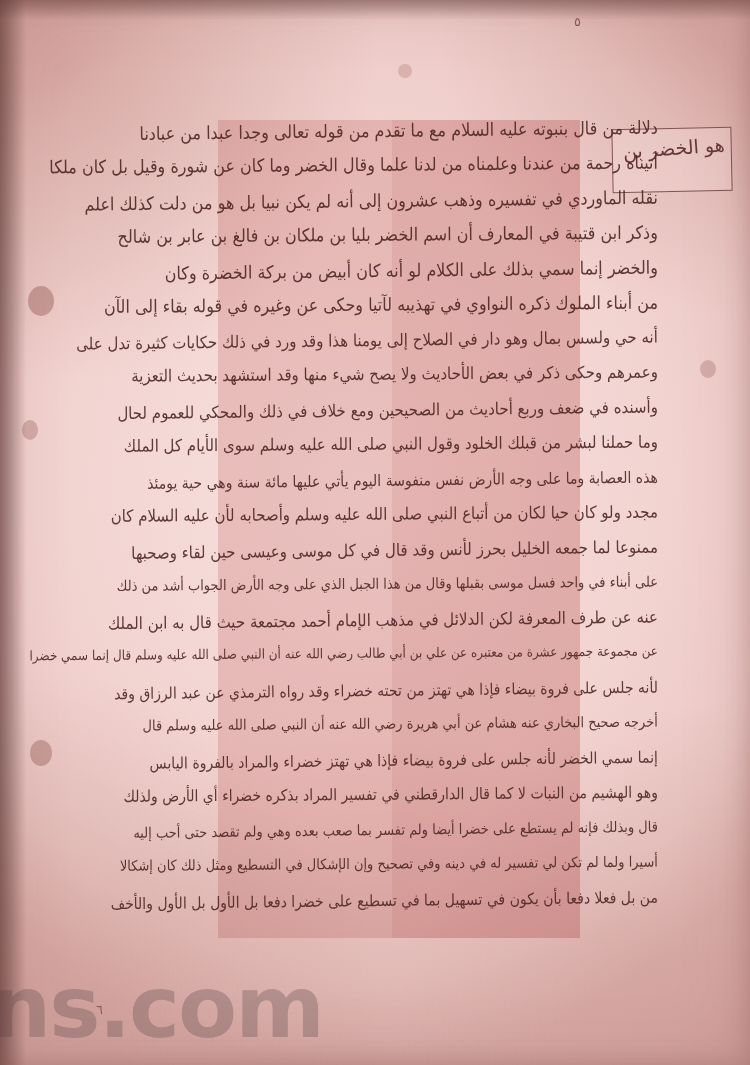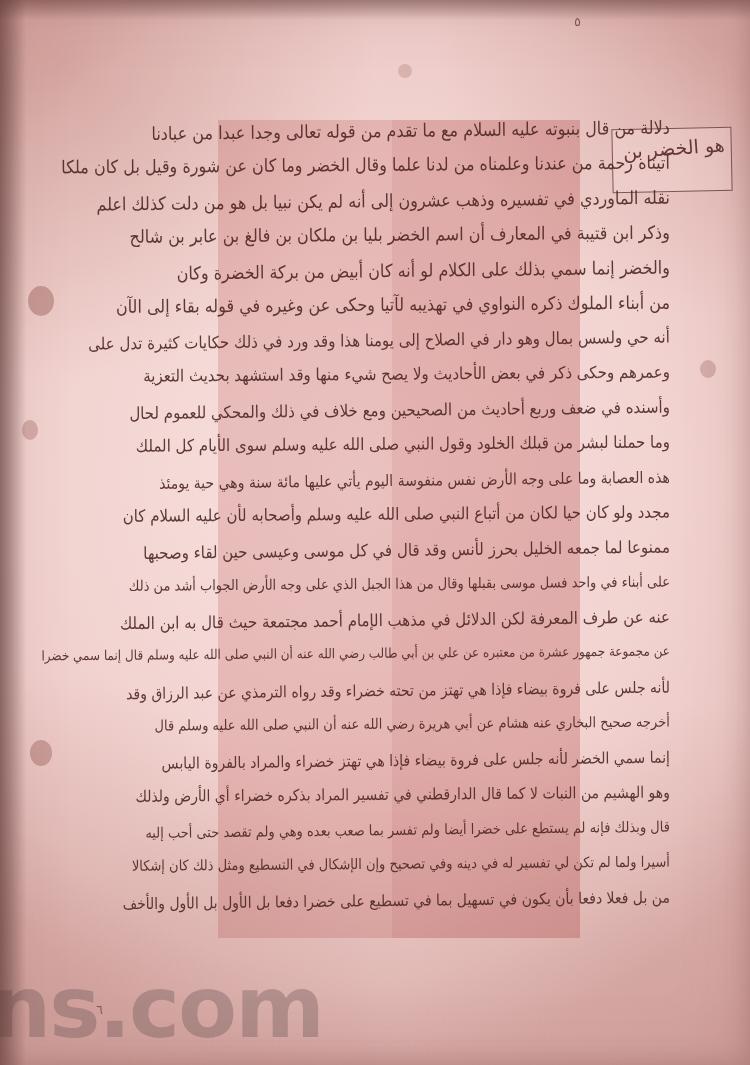--- a/index.html
+++ b/index.html
@@ -112,21 +112,21 @@
     left: 574px;
     top: 14px;
     font-size: 13px;
     color: #6b3a36;
     opacity: 0.75;
     direction: rtl;
   }
   
   #text-block {
     position: absolute;
-    left: 70px;
+    left: 58px;
     top: 120px;
     width: 600px;
     direction: rtl;
     text-align: justify;
   }
   .ms-line {
     position: relative;
     direction: rtl;
     color: #4a2320;
     font-family: "DejaVu Sans", sans-serif;

